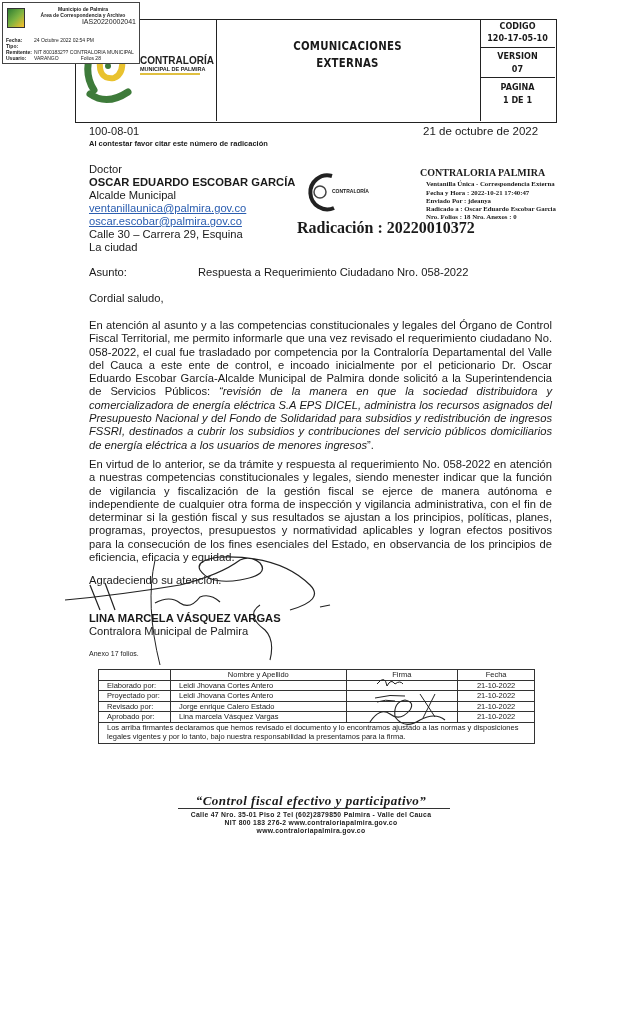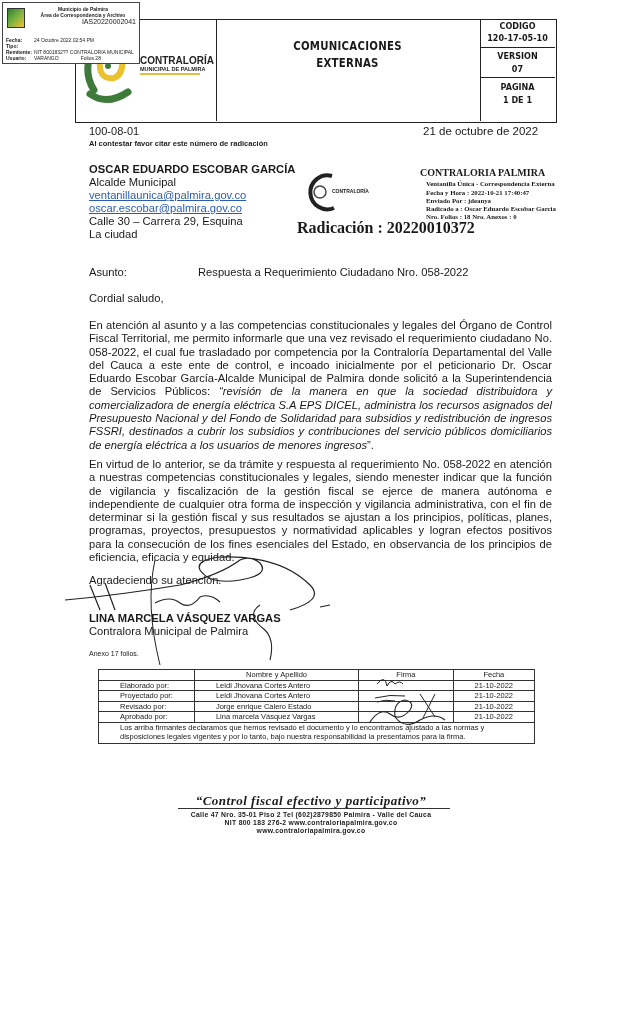--- a/index.html
+++ b/index.html
@@ -33,21 +33,21 @@
   .link { color:#2a5db0; text-decoration:underline; }
 
   
   .stamp-logo { left:302px; top:170px; width:44px; height:44px; }
   .stamp-title { left:420px; top:167px; font-family:"Liberation Serif", serif; font-weight:bold; font-size:10px; }
   .stamp-line { left:426px; font-family:"Liberation Serif", serif; font-size:6.8px; font-weight:bold; white-space:nowrap; }
   .stamp-rad { left:297px; top:219px; font-family:"Liberation Serif", serif; font-weight:bold; font-size:16px; }
 
   
   table.rev { position:absolute; left:98px; top:669px; width:437px; border-collapse:collapse; font-size:7.5px; }
-  table.rev td { border:1px solid #333; padding:0 21px; height:9.5px; line-height:9.5px; white-space:nowrap; }
+  table.rev td { border:1px solid #333; padding:0 8px; height:9.5px; line-height:9.5px; white-space:nowrap; }
   table.rev td.c { text-align:center; }
   table.rev td.note { white-space:normal; line-height:9px; height:20px; vertical-align:top; }
 
   .motto { left:0; width:622px; top:793px; text-align:center; font-family:"Liberation Serif", serif; font-style:italic; font-weight:bold; font-size:13px; letter-spacing:0.5px; }
   .motto-ul { left:178px; top:808px; width:272px; height:1px; background:#333; }
   .foot { left:0; width:622px; text-align:center; font-weight:bold; font-size:6.8px; letter-spacing:0.3px; }
   svg.sig { position:absolute; }
 </style>
 </head>
 <body>
@@ -85,20 +85,21 @@
   <div class="row" style="top:40px"><b>Tipo:</b><span></span></div>
   <div class="row" style="top:46px"><b>Remitente:</b><span>NIT 8001832?? CONTRALORIA MUNICIPAL</span></div>
   <div class="row" style="top:52px"><b>Usuario:</b><span>VARANGO</span><span style="margin-left:22px">Folios 28</span></div>
 </div>
 
 <div class="abs small" style="left:89px;top:125px;">100-08-01</div>
 <div class="abs" style="left:89px;top:139px;font-size:7.5px;font-weight:bold;">Al contestar favor citar este número de radicación</div>
 <div class="abs small" style="left:423px;top:125px;font-size:11.5px;">21 de octubre de 2022</div>
 
 <div class="abs" style="left:89px;top:163px;font-size:11.2px;line-height:13px;">
+  <div>Doctor</div>
   <div style="font-weight:bold;">OSCAR EDUARDO ESCOBAR GARCÍA</div>
   <div>Alcalde Municipal</div>
   <div class="link">ventanillaunica@palmira.gov.co</div>
   <div class="link">oscar.escobar@palmira.gov.co</div>
   <div>Calle 30 – Carrera 29, Esquina</div>
   <div>La ciudad</div>
 </div>
 
 <svg class="abs stamp-logo" viewBox="0 0 44 44">
   <path d="M30 6 A17 17 0 1 0 32 38" stroke="#222" stroke-width="4" fill="none"></path>

